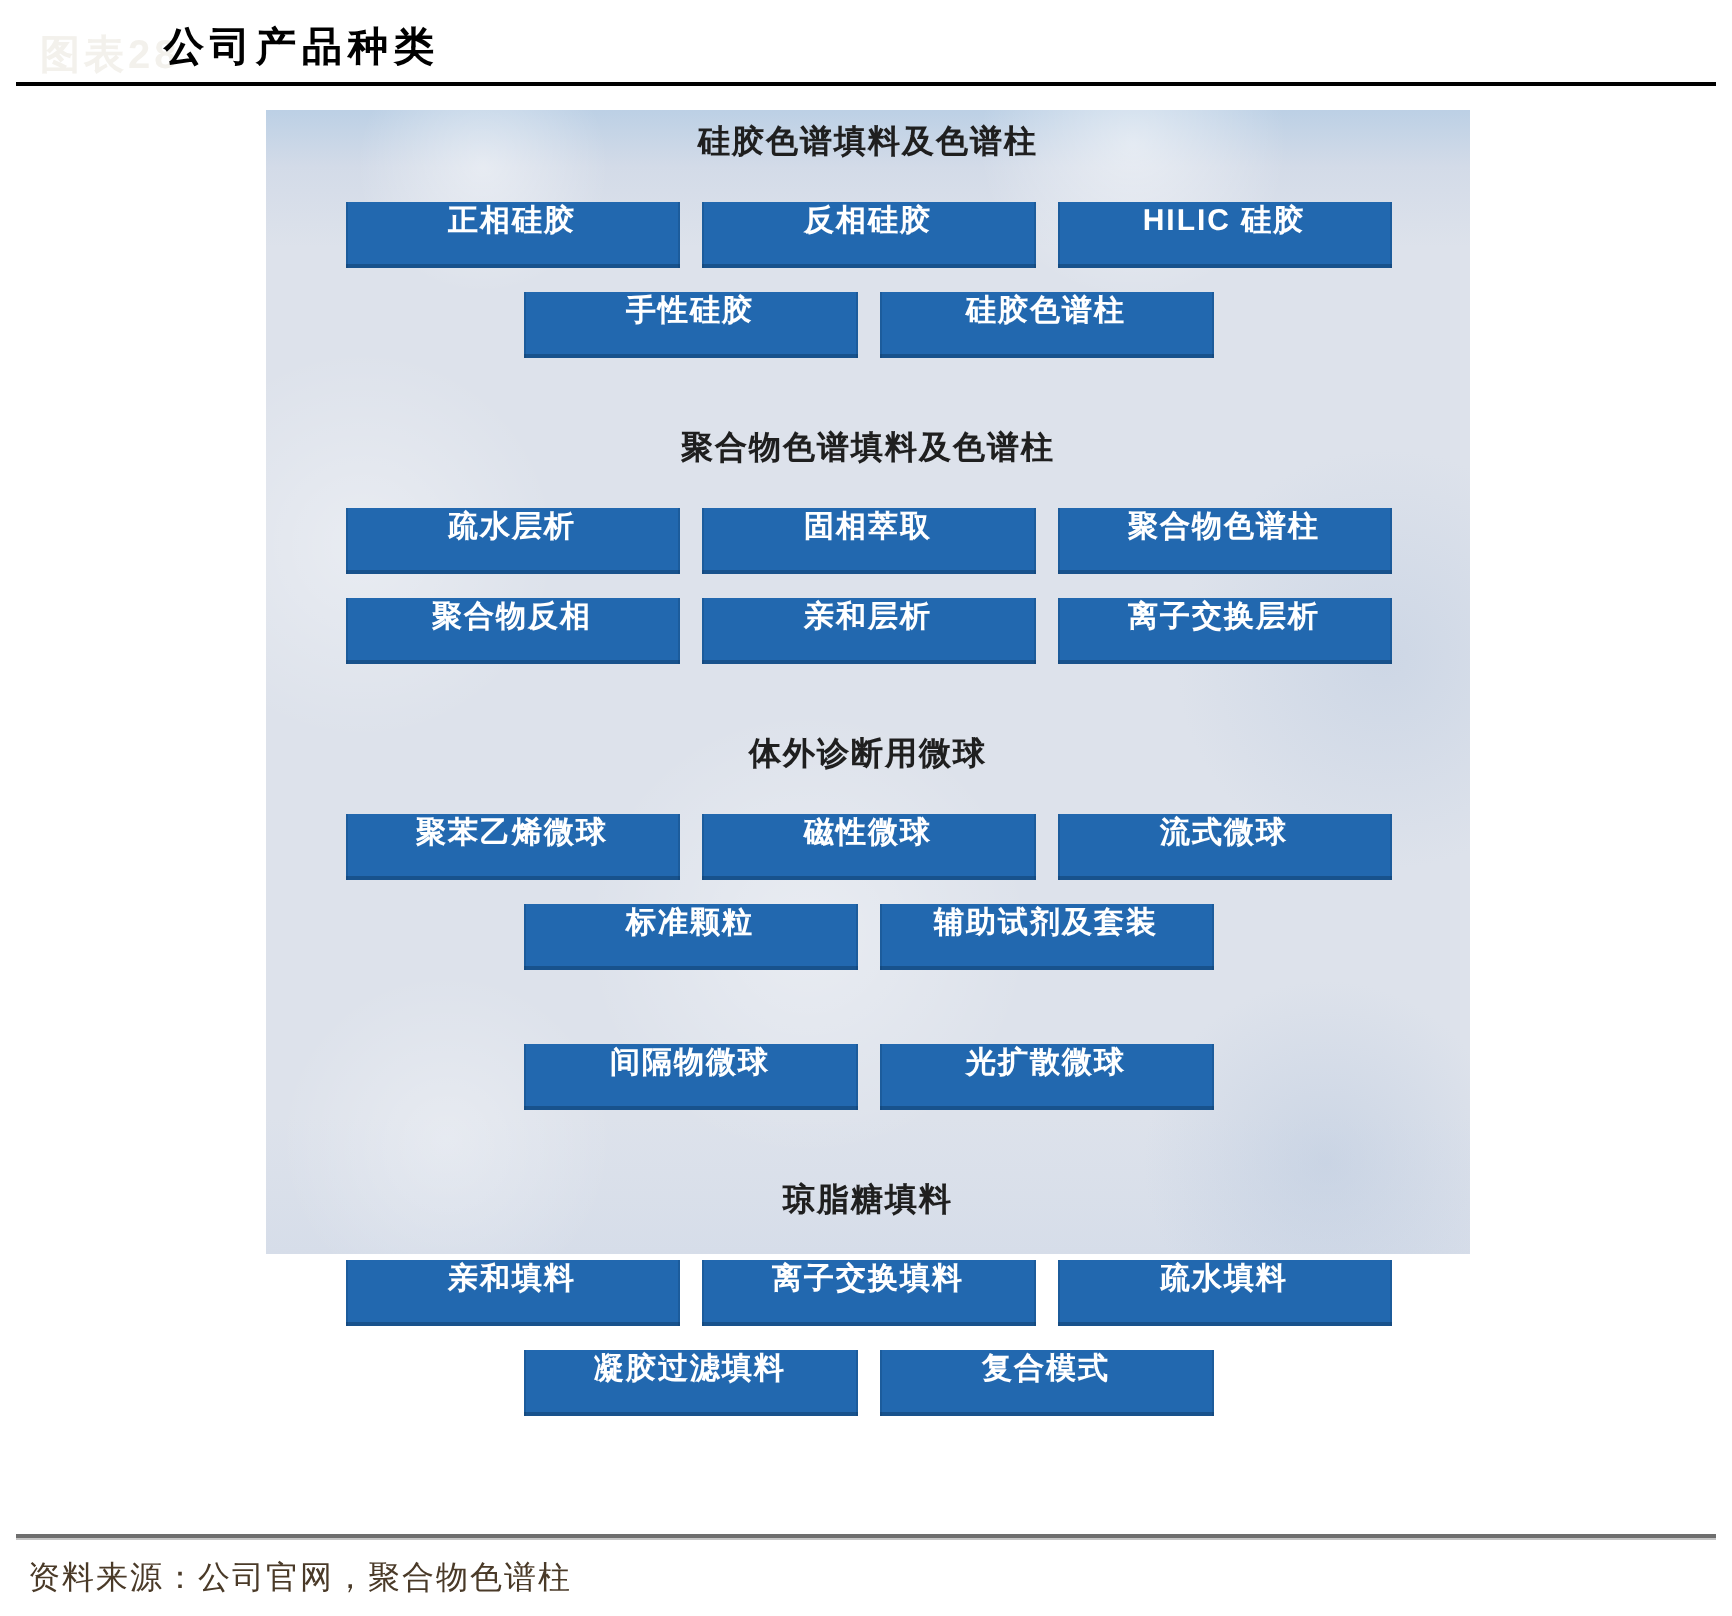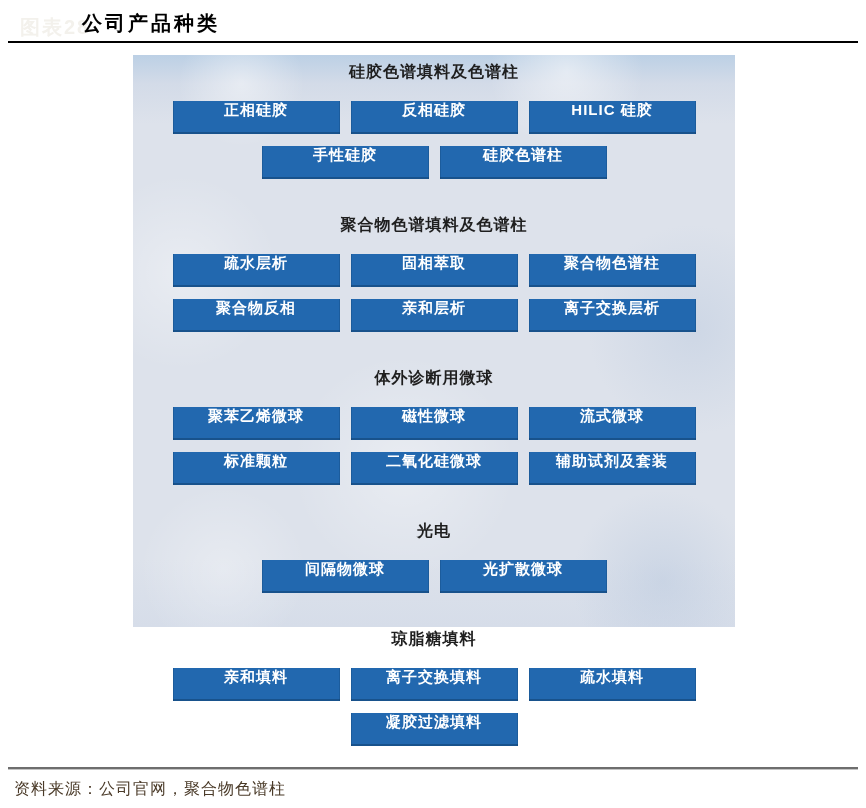--- a/index.html
+++ b/index.html
@@ -112,38 +112,37 @@
     </div>
     <div class="section">
       <h2 class="section-title">体外诊断用微球</h2>
       <div class="row">
         <div class="product-box">聚苯乙烯微球</div>
         <div class="product-box">磁性微球</div>
         <div class="product-box">流式微球</div>
       </div>
       <div class="row">
         <div class="product-box">标准颗粒</div>
-        <div class="product-box">二氧化硅微球</div>
         <div class="product-box">辅助试剂及套装</div>
       </div>
     </div>
     <div class="section">
-      <h2 class="section-title">光电</h2>
       <div class="row">
         <div class="product-box">间隔物微球</div>
         <div class="product-box">光扩散微球</div>
       </div>
     </div>
     <div class="section">
       <h2 class="section-title">琼脂糖填料</h2>
       <div class="row">
         <div class="product-box">亲和填料</div>
         <div class="product-box">离子交换填料</div>
         <div class="product-box">疏水填料</div>
       </div>
       <div class="row">
         <div class="product-box">凝胶过滤填料</div>
+        <div class="product-box">复合模式</div>
       </div>
     </div>
   </div>
 
 <div class="footer-rule"></div>
 <div class="source-note">资料来源：公司官网，聚合物色谱柱</div>
 
 </body></html>

